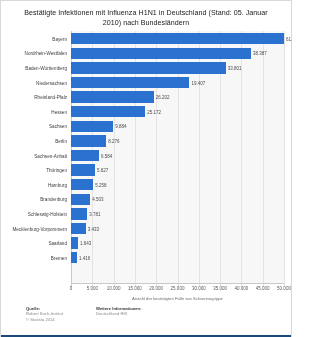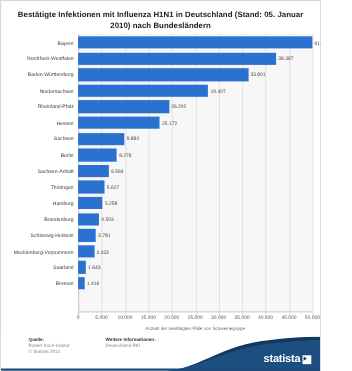--- a/index.html
+++ b/index.html
@@ -13,21 +13,21 @@
   .frame{
     position:absolute;inset:0;
     border:1px solid #d8d8d8;
     box-sizing:border-box;
     background:#ffffff;
   }
   .title{
     position:absolute;
     left:14px;right:14px;top:7px;
     font-size:7.1px;
-    font-weight:bold;
+    font-weight:normal;
     line-height:10px;
     text-align:center;
     color:#1a1a1a;
     letter-spacing:0.05px;
   }
   
   .plot{
     position:absolute;
     left:0;top:30px;
     width:292px;height:256px;
@@ -282,25 +282,15 @@
           <div>Robert Koch-Institut</div>
           <div>© Statista 2014</div>
         </div>
     </div>
     <div class="fcol-info">
       <div class="fhead">Weitere Informationen:</div>
       <div class="fbody" id="infolines">
           <div>Deutschland RKI</div>
         </div>
     </div>
-    <div class="brandwrap">
-      <svg class="swoosh" viewBox="0 0 150 32" preserveAspectRatio="none">
-        <path d="M0,32 C40,32 55,8 105,3 C125,1 140,0 150,0 L150,32 Z" fill="#12395e"></path>
-        <path d="M0,32 C42,31 58,11 108,6 C128,4 141,3 150,3 L150,32 Z" fill="#1c4f80"></path>
-      </svg>
-      <div class="brand">
-        <span>statista</span>
-        <span class="blogo"></span>
-      </div>
-    </div>
     <div class="bottombar"></div>
   </div>
 </div>
 
 </body></html>

